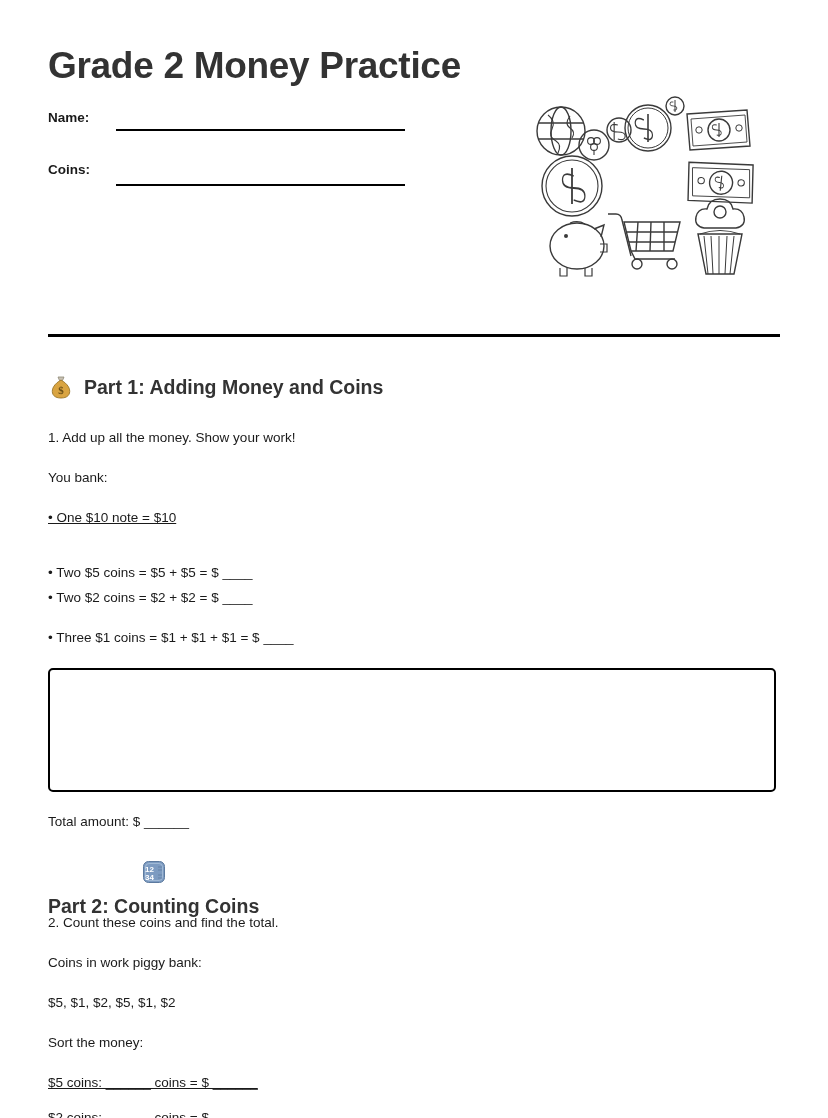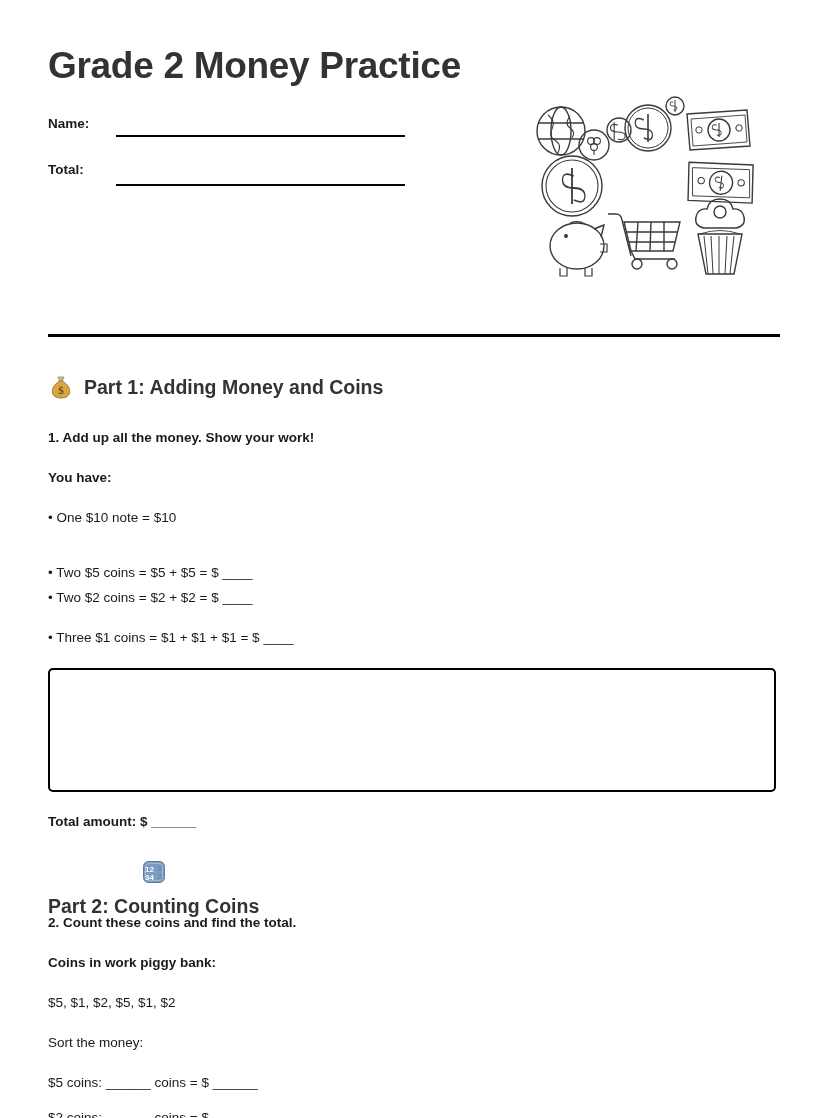--- a/index.html
+++ b/index.html
@@ -34,21 +34,21 @@
     line-height: 1.1;
     white-space: nowrap;
   }
 
   .field-row {
     position: absolute;
     left: 48px;
     display: flex;
     align-items: baseline;
   }
-  .field-row.name { top: 116px; align-items: center; }
+  .field-row.name { top: 110px; align-items: center; }
   .field-row.date { top: 162px; }
   .field-label {
     font-size: 13.5px;
     font-weight: bold;
     color: #1a1a1a;
     width: 68px;
     flex: 0 0 68px;
   }
   .field-rule {
     width: 289px;
@@ -102,37 +102,37 @@
   }
   .emoji-icon svg { display: block; }
 
   .q-line {
     position: absolute;
     left: 48px;
     font-size: 13.5px;
     color: #1a1a1a;
     white-space: nowrap;
   }
-  .q-line.bold { font-weight: bold; }
+  .q-line.bold { font-weight: normal; }
 
   
   .l-q1      { top: 430px; }
   .l-youhave { top: 470px; }
-  .l-b1      { top: 510px; }
+  .l-b1      { top: 510px; text-decoration: underline; }
   .l-b2      { top: 524px; margin-top: 41px; }
   .l-b3      { top: 590px; }
   .l-b4      { top: 630px; }
   .l-total   { top: 814px; }
 
   
   .l-q2      { top: 915px; }
   .l-piggy   { top: 955px; }
   .l-coins   { top: 995px; }
   .l-sort    { top: 1035px; }
-  .l-c5      { top: 1075px; }
+  .l-c5      { top: 1075px; text-decoration: underline; }
   .l-c2      { top: 1110px; }
 
   .workbox {
     position: absolute;
     left: 48px;
     top: 668px;
     width: 728px;
     height: 124px;
     border: 2px solid #000;
     border-radius: 5px;
@@ -146,21 +146,21 @@
 <div class="page">
 
   <div class="title">Grade 2 Money Practice</div>
 
   <div class="field-row name">
     <span class="field-label">Name:</span>
     <span class="field-rule"></span>
   </div>
 
   <div class="field-row date">
-    <span class="field-label">Total:</span>
+    <span class="field-label">Coins:</span>
     <span class="field-rule"></span>
   </div>
 
   <div class="illustration">
     <svg width="260" height="200" viewBox="0 0 260 200" fill="none" stroke="#3a3a3a" stroke-width="1.4">
 
       <g>
         <circle cx="33" cy="43" r="24"></circle>
         <ellipse cx="33" cy="43" rx="10" ry="24"></ellipse>
         <path d="M10 35 H56 M10 51 H56"></path>
@@ -257,21 +257,21 @@
       <svg width="26" height="26" viewBox="0 0 26 26">
         <path d="M10 3 h6 l-1.5 3.5 h-3 Z" fill="#C9C2B5" stroke="#8e8875" stroke-width="0.8"></path>
         <path d="M13 6 C6 10 3.5 15 4.5 19 C5.5 23 9.5 24 13 24 C16.5 24 20.5 23 21.5 19 C22.5 15 20 10 13 6 Z" fill="#D9A441" stroke="#9a7527" stroke-width="0.9"></path>
         <text x="13" y="19.5" font-family="'Liberation Serif', serif" font-size="11" font-weight="bold" fill="#6b4f16" text-anchor="middle">$</text>
       </svg>
     </span>
     <span>Part 1: Adding Money and Coins</span>
   </div>
 
   <div class="q-line bold l-q1">1. Add up all the money. Show your work!</div>
-  <div class="q-line bold l-youhave">You have:</div>
+  <div class="q-line bold l-youhave">You bank:</div>
 
   <div class="q-line l-b1">• One $10 note = $10</div>
   <div class="q-line l-b2">• Two $5 coins = $5 + $5 = $ ____</div>
   <div class="q-line l-b3">• Two $2 coins = $2 + $2 = $ ____</div>
   <div class="q-line l-b4">• Three $1 coins = $1 + $1 + $1 = $ ____</div>
 
   <div class="workbox"></div>
 
   <div class="q-line bold l-total">Total amount: $ ______</div>
 

